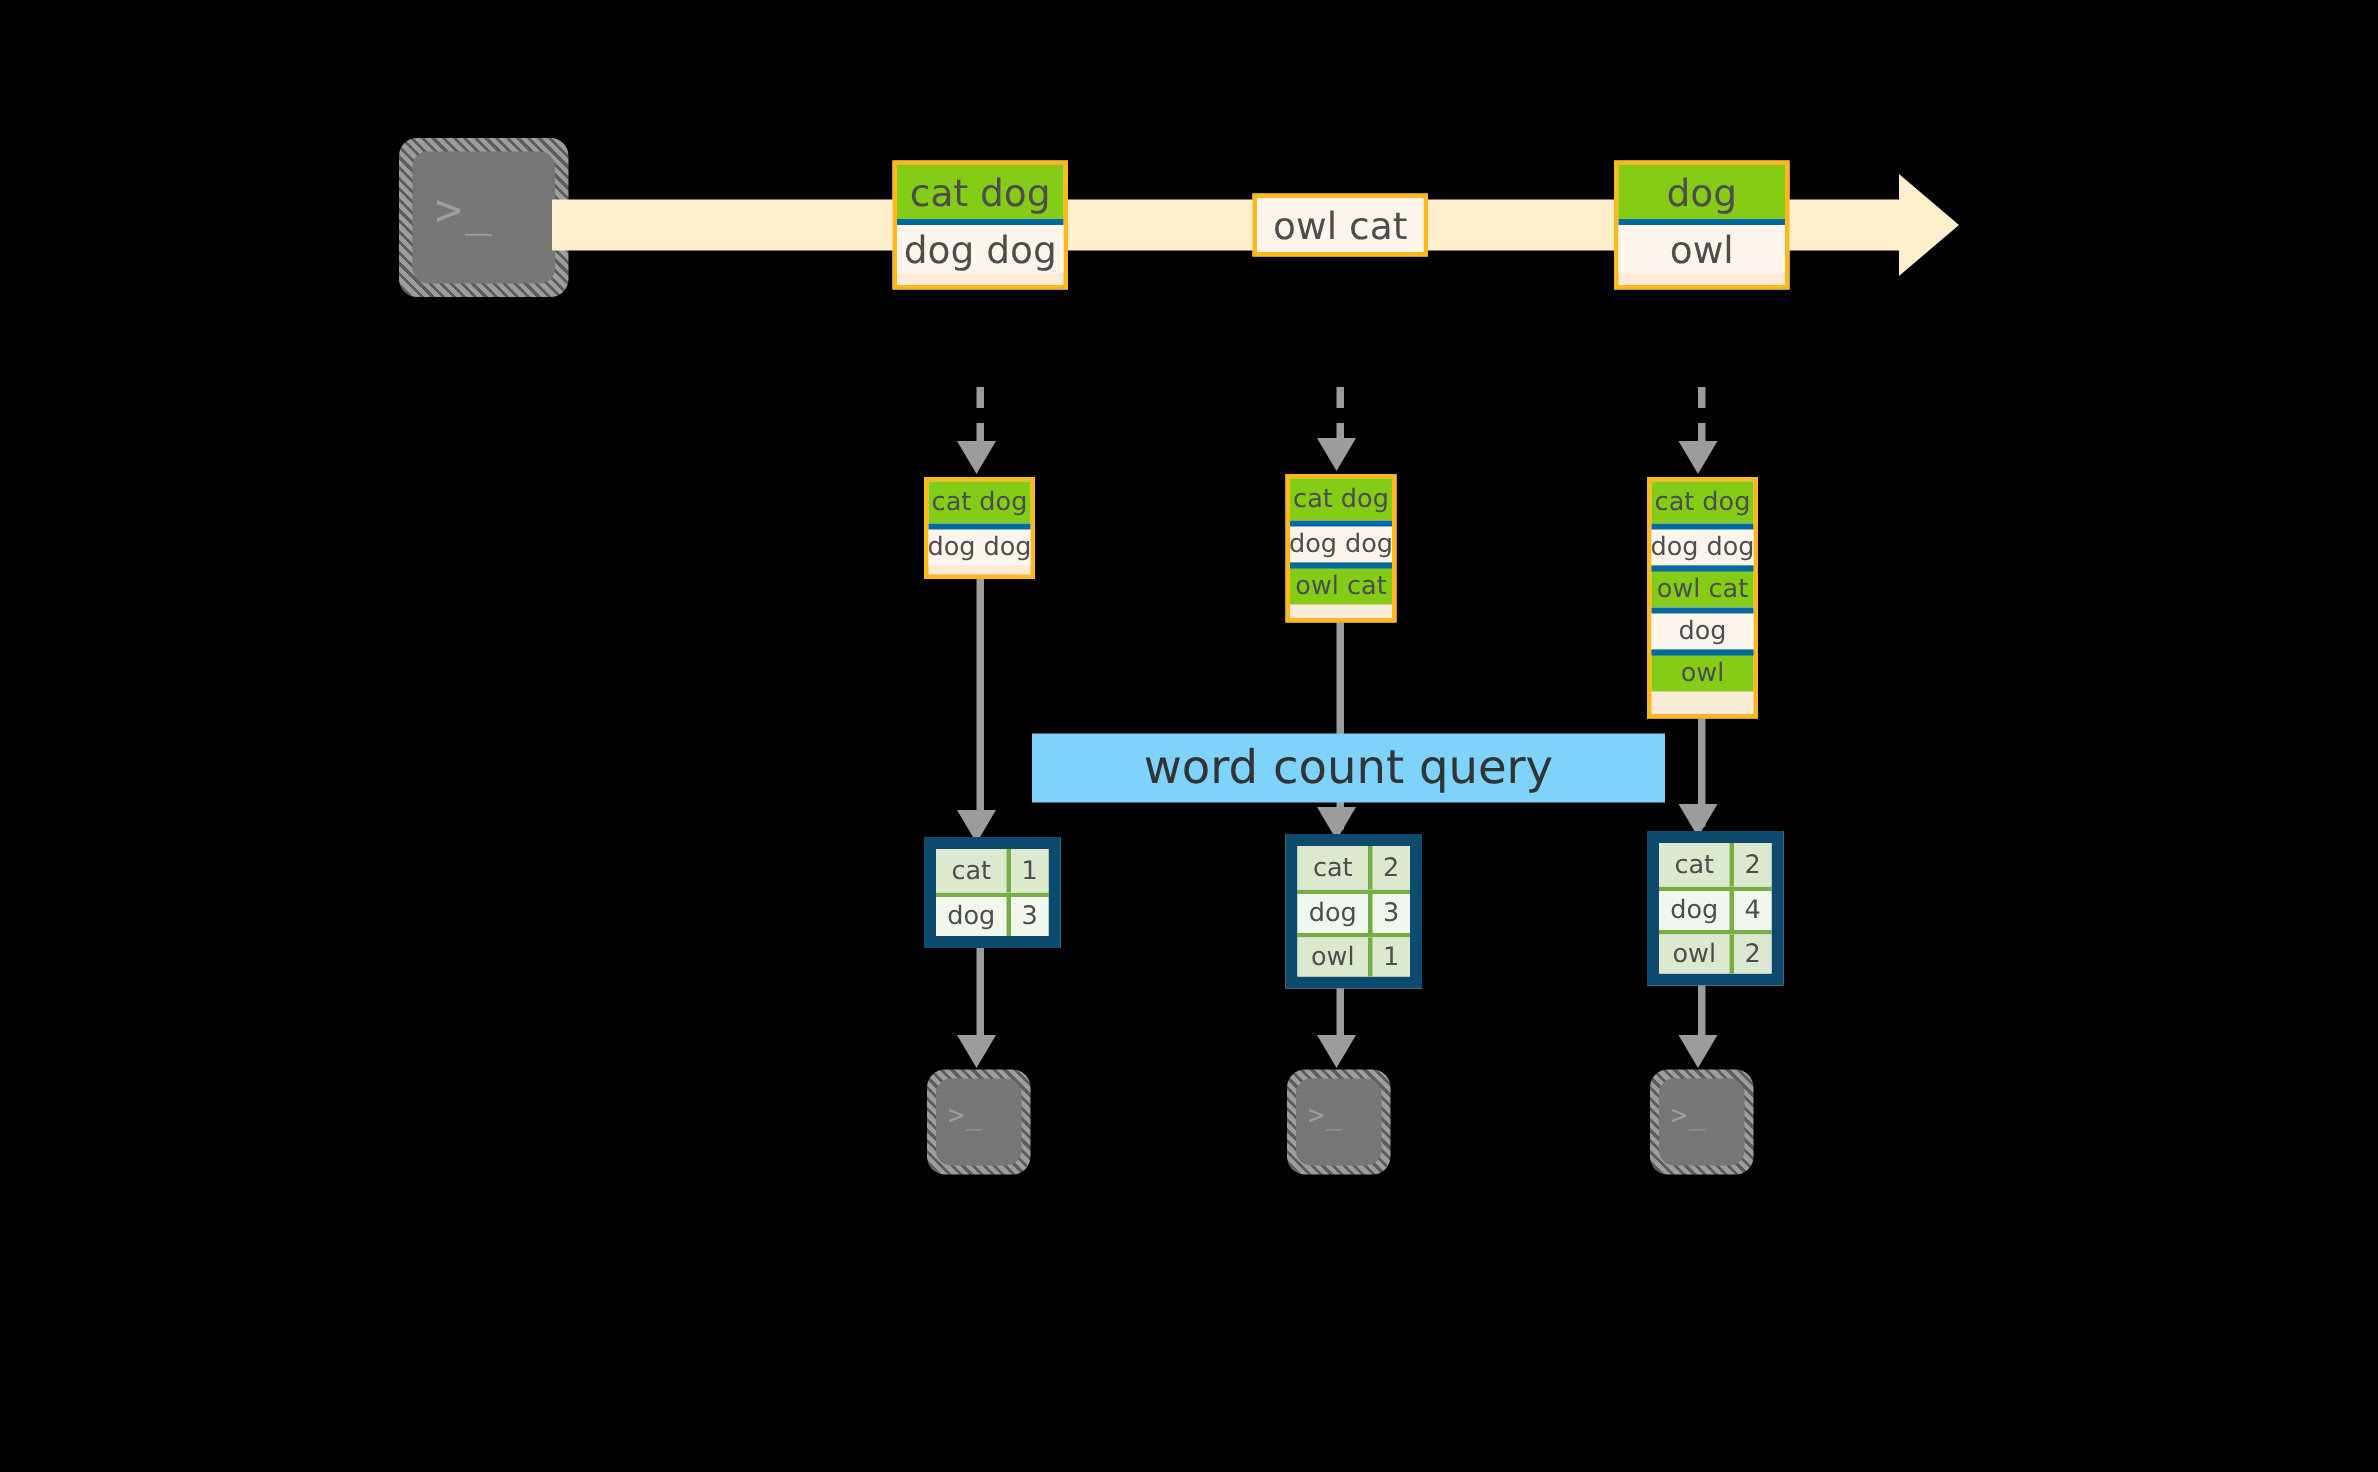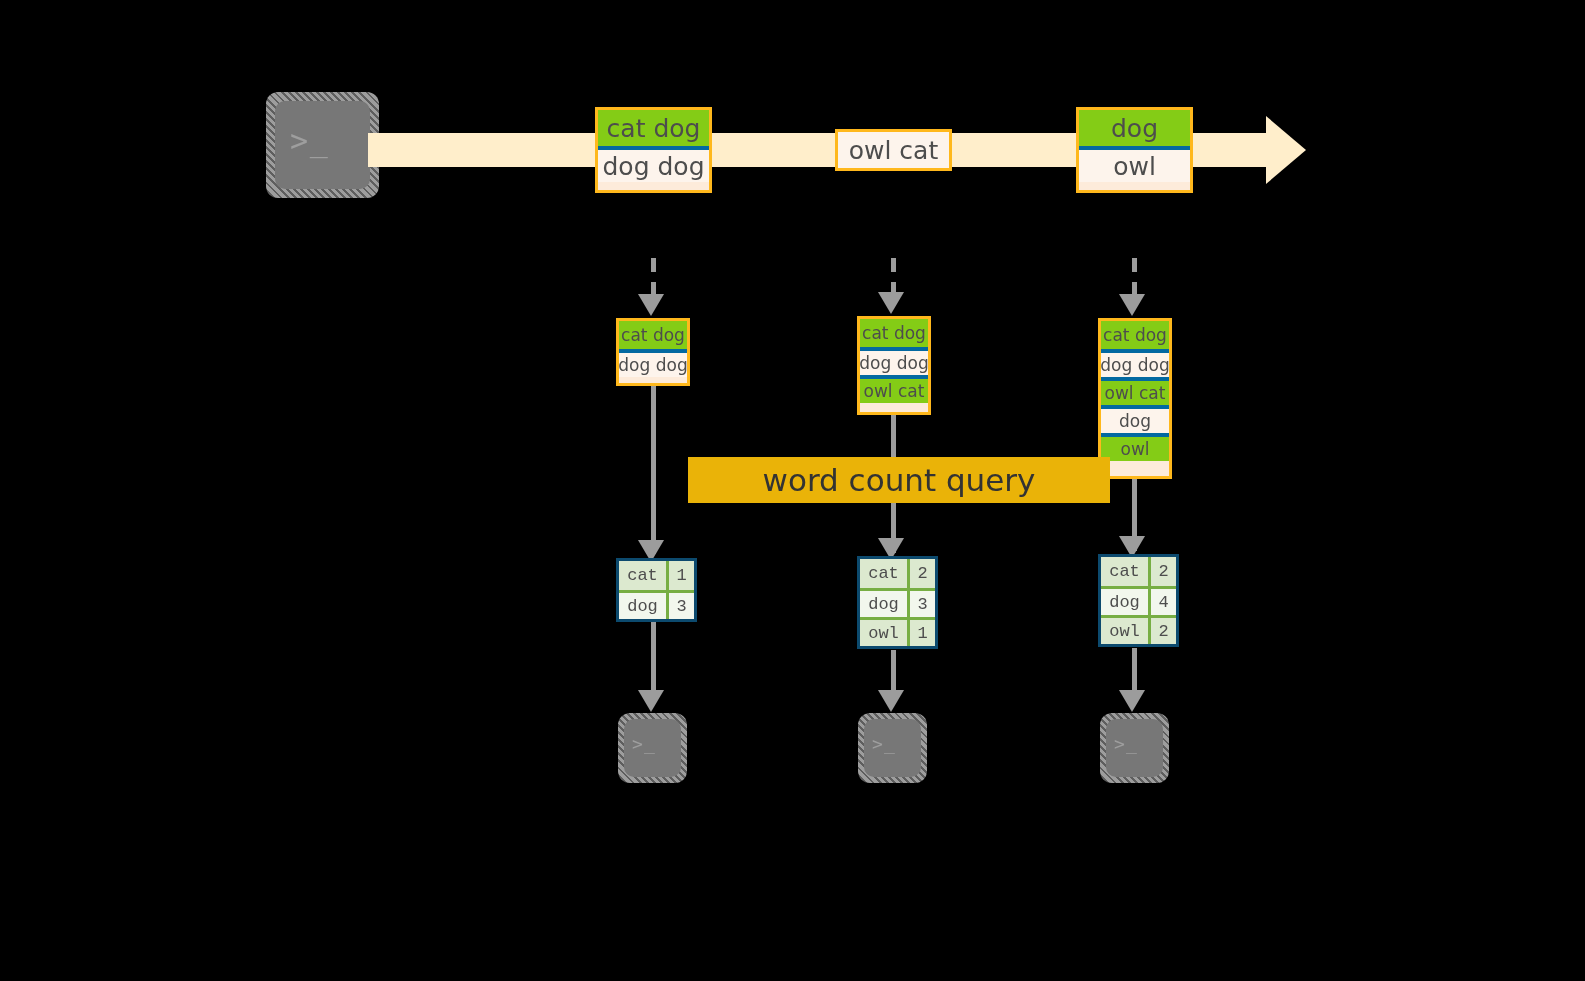--- a/index.html
+++ b/index.html
@@ -94,24 +94,23 @@
 
   
   .evbox.big .evrow { height: 36px; font-size: 25px; }
   
   .evbox.small .evrow { height: 28px; font-size: 17px; }
 
   
   .greentable {
     position: absolute;
     box-sizing: border-box;
-    border: 3px solid #0c4a6e;
+    border: 8px solid #0c4a6e;
     background: #ffffff;
     z-index: 4;
-    font-family: Liberation Mono, monospace;
   }
   .grow {
     display: flex;
     height: 29px;
     box-sizing: border-box;
   }
   .grow + .grow { border-top: 3px solid #77AE43; }
   .gcell {
     box-sizing: border-box;
     display: flex;
@@ -149,25 +148,26 @@
     height: 0;
     z-index: 3;
     border-left: 13px solid transparent;
     border-right: 13px solid transparent;
     border-top: 22px solid #9C9C9C;
   }
 
   
   .query-band {
     position: absolute;
-    background: #eab308;
+    background: #7dd3fc;
     z-index: 5;
     display: flex;
     align-items: center;
     justify-content: center;
+    margin-top: 32px;
   }
   .query-band span {
     color: #333333;
     font-size: 31px;
     white-space: nowrap;
   }
 </style>
 </head>
 <body>
 

